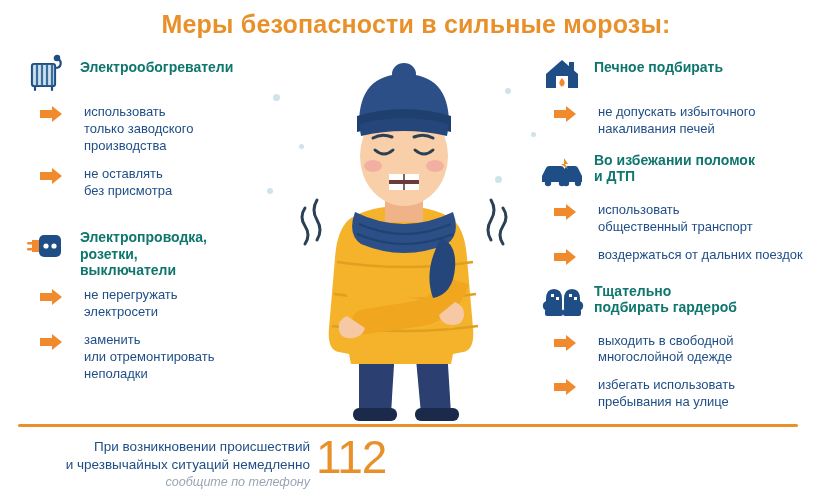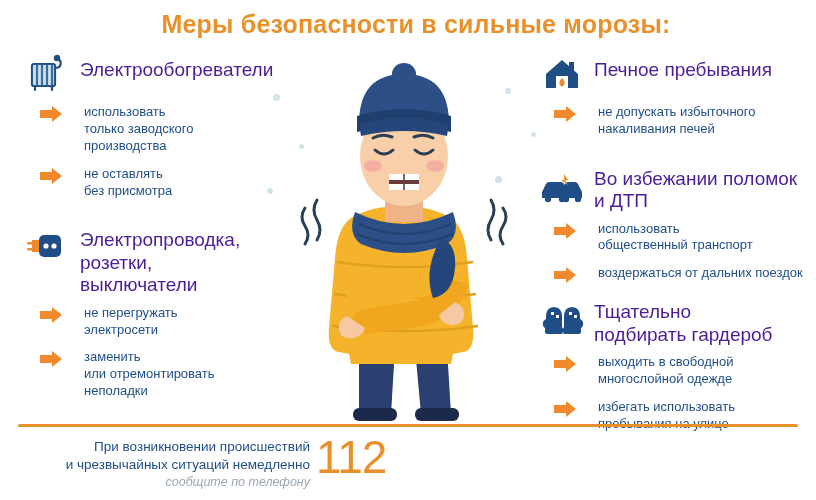--- a/index.html
+++ b/index.html
@@ -54,24 +54,24 @@
     gap: 10px;
     margin-bottom: 8px;
   }
   .block-head-icon {
     flex: 0 0 auto;
     width: 44px;
     height: 44px;
     position: relative;
   }
   .block-head-title {
-    font-size: 19px;
-    color: #4c1d95;
+    font-size: 14px;
+    color: #0f766e;
     line-height: 1.18;
-    font-weight: normal;
+    font-weight: bold;
     padding-top: 7px;
   }
   .bullets {
     margin: 0;
     padding: 0;
   }
   .bullet {
     display: flex;
     align-items: flex-start;
     gap: 22px;
@@ -315,36 +315,36 @@
     <div class="block">
       <div class="block-head">
         <div class="block-head-icon">
           <svg width="44" height="44" viewBox="0 0 44 44">
             <path d="M6 22 L22 8 L38 22 L38 36 L6 36 Z" fill="#1f4e86"></path>
             <rect x="29" y="10" width="5" height="9" fill="#1f4e86"></rect>
             <rect x="16" y="24" width="12" height="12" fill="#ffffff"></rect>
             <path d="M22 26 q4 4 2 7 q-2 3 -4 0 q-2 -3 2 -7 Z" fill="#f08a2c"></path>
           </svg>
         </div>
-        <div class="block-head-title">Печное пребывания</div>
+        <div class="block-head-title">Печное подбирать</div>
       </div>
       <div class="bullets pad-left">
         <div class="bullet">
           <span class="bullet-arrow">
             <svg width="22" height="16" viewBox="0 0 22 16">
                 <path d="M0 4 L12 4 L12 0 L22 8 L12 16 L12 12 L0 12 Z" fill="#f08a2c"></path>
               </svg>
           </span>
           <span class="bullet-text" style="white-space:pre-line">не допускать избыточного
 накаливания печей</span>
         </div>
       </div>
     </div>
 
-    <div class="block" style="margin-top:28px">
+    <div class="block" style="margin-top:12px">
       <div class="block-head">
         <div class="block-head-icon">
           <svg width="44" height="44" viewBox="0 0 44 44">
             <path d="M2 26 l4 -8 q1 -2 3 -2 l12 0 q2 0 3 2 l4 8 l0 6 l-26 0 Z" fill="#1f4e86"></path>
             <circle cx="8" cy="33" r="3.2" fill="#1f4e86"></circle>
             <circle cx="22" cy="33" r="3.2" fill="#1f4e86"></circle>
             <path d="M42 26 l-4 -8 q-1 -2 -3 -2 l-7 0 q-2 0 -3 2 l-4 8 l0 6 l21 0 Z" fill="#1f4e86"></path>
             <circle cx="26" cy="33" r="3.2" fill="#1f4e86"></circle>
             <circle cx="38" cy="33" r="3.2" fill="#1f4e86"></circle>
             <path d="M24 8 l4 6 l-3 0 l3 5 l-7 -5 l3 0 Z" fill="#f08a2c"></path>

